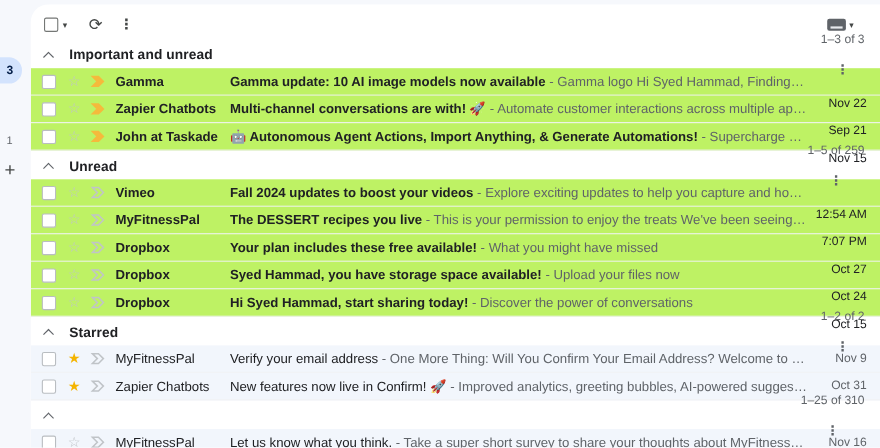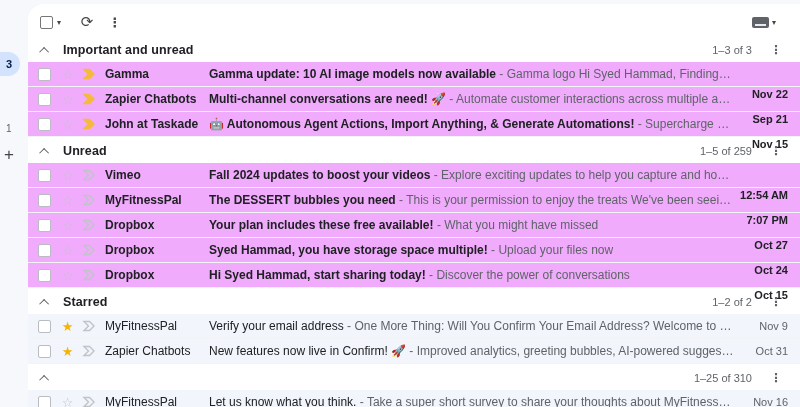--- a/index.html
+++ b/index.html
@@ -72,30 +72,30 @@
   .section { margin-top: 2px; }
   .sec-head {
     height: 24px; display: flex; align-items: center;
     padding: 0 14px 0 14px; font-size: 12.5px;
   }
   .chev {
     width: 7px; height: 7px; border-left: 1.5px solid #5f6368; border-top: 1.5px solid #5f6368;
     transform: rotate(45deg) translateY(2px); display: inline-block; margin-right: 14px; cursor: pointer;
   }
   .sec-label { font-weight: bold; color: #202124; letter-spacing: .1px; text-align: right; }
-  .sec-right { margin-left: auto; display: flex; align-items: center; gap: 14px; }
+  .sec-right { margin-left: auto; display: flex; align-items: center; gap: 14px; flex-direction: column; }
   .sec-range { font-size: 11px; color: #5f6368; }
   .sec-more { font-size: 12px; font-weight: bold; color: #5f6368; cursor: pointer; padding: 0 4px; }
 
   
   .row {
     height: 25px; display: flex; align-items: center;
     padding: 0 12px 0 10px;
     border-bottom: 1px solid #f1f3f4;
-    background: #f0abfc; cursor: pointer; font-size: 12px;
+    background: #bef264; cursor: pointer; font-size: 12px;
   }
   .row.read { background: #f2f6fc; }
   .row .cb { margin-right: 9px; border-width: 1.5px; border-color: #b9bdc1; flex: 0 0 13px; }
   .star { font-size: 13px; color: #c0c4c8; margin-right: 7px; width: 15px; text-align: center; }
   .star::before { content: "☆"; }
   .row.starred .star::before { content: "★"; color: #f4b400; }
   .imp { width: 16px; height: 14px; margin-right: 7px; display: flex; align-items: center; }
   .imp svg { width: 14px; height: 12px; }
   .imp svg path { fill: none; stroke: #c0c4c8; stroke-width: 1.4; }
   .row.important .imp svg path { fill: #f5ba3c; stroke: #f5ba3c; }
@@ -109,21 +109,21 @@
     flex: 1; white-space: nowrap; overflow: hidden; text-overflow: ellipsis;
     color: #5f6368; min-width: 0;
   }
   .subject { color: #202124; }
   .row.unread .subject { font-weight: bold; margin-top: 14px; }
   .snippet { color: #5f6368; }
   .date {
     flex: 0 0 auto; margin-left: 10px; font-size: 11px; color: #5f6368;
     white-space: nowrap; text-align: right; min-width: 44px;
   }
-  .row.unread .date { font-weight: bold; color: #202124; margin-top: 40px; }
+  .row.unread .date { font-weight: normal; color: #202124; margin-top: 40px; }
 </style>
 </head>
 <body>
 
 <div class="rail">
   <div class="count-pill">3</div>
   <div class="count-plain">1</div>
   <div class="plus">+</div>
 </div>
 
@@ -165,21 +165,21 @@
     </div>
     <div class="row unread important">
       <span class="cb"></span>
       <span class="star"></span>
       <span class="imp">
           <svg viewBox="0 0 14 12">
             <path d="M2 1.5 h5.5 L12 6 L7.5 10.5 H2 L6.5 6 Z"></path>
           </svg>
         </span>
       <span class="sender">Zapier Chatbots</span>
-      <span class="msg"><span class="subject">Multi-channel conversations are need! 🚀</span> <span class="snippet">- Automate customer interactions across multiple apps with ease.</span></span>
+      <span class="msg"><span class="subject">Multi-channel conversations are with! 🚀</span> <span class="snippet">- Automate customer interactions across multiple apps with ease.</span></span>
       <span class="date">Sep 21</span>
     </div>
     <div class="row unread important">
       <span class="cb"></span>
       <span class="star"></span>
       <span class="imp">
           <svg viewBox="0 0 14 12">
             <path d="M2 1.5 h5.5 L12 6 L7.5 10.5 H2 L6.5 6 Z"></path>
           </svg>
         </span>
@@ -212,21 +212,21 @@
     </div>
     <div class="row unread">
       <span class="cb"></span>
       <span class="star"></span>
       <span class="imp">
           <svg viewBox="0 0 14 12">
             <path d="M2 1.5 h5.5 L12 6 L7.5 10.5 H2 L6.5 6 Z"></path>
           </svg>
         </span>
       <span class="sender">MyFitnessPal</span>
-      <span class="msg"><span class="subject">The DESSERT bubbles you need</span> <span class="snippet">- This is your permission to enjoy the treats We've been seeing a lot of memes floating around social media with the ...</span></span>
+      <span class="msg"><span class="subject">The DESSERT recipes you live</span> <span class="snippet">- This is your permission to enjoy the treats We've been seeing a lot of memes floating around social media with the ...</span></span>
       <span class="date">7:07 PM</span>
     </div>
     <div class="row unread">
       <span class="cb"></span>
       <span class="star"></span>
       <span class="imp">
           <svg viewBox="0 0 14 12">
             <path d="M2 1.5 h5.5 L12 6 L7.5 10.5 H2 L6.5 6 Z"></path>
           </svg>
         </span>
@@ -236,21 +236,21 @@
     </div>
     <div class="row unread">
       <span class="cb"></span>
       <span class="star"></span>
       <span class="imp">
           <svg viewBox="0 0 14 12">
             <path d="M2 1.5 h5.5 L12 6 L7.5 10.5 H2 L6.5 6 Z"></path>
           </svg>
         </span>
       <span class="sender">Dropbox</span>
-      <span class="msg"><span class="subject">Syed Hammad, you have storage space multiple!</span> <span class="snippet">- Upload your files now</span></span>
+      <span class="msg"><span class="subject">Syed Hammad, you have storage space available!</span> <span class="snippet">- Upload your files now</span></span>
       <span class="date">Oct 24</span>
     </div>
     <div class="row unread">
       <span class="cb"></span>
       <span class="star"></span>
       <span class="imp">
           <svg viewBox="0 0 14 12">
             <path d="M2 1.5 h5.5 L12 6 L7.5 10.5 H2 L6.5 6 Z"></path>
           </svg>
         </span>

